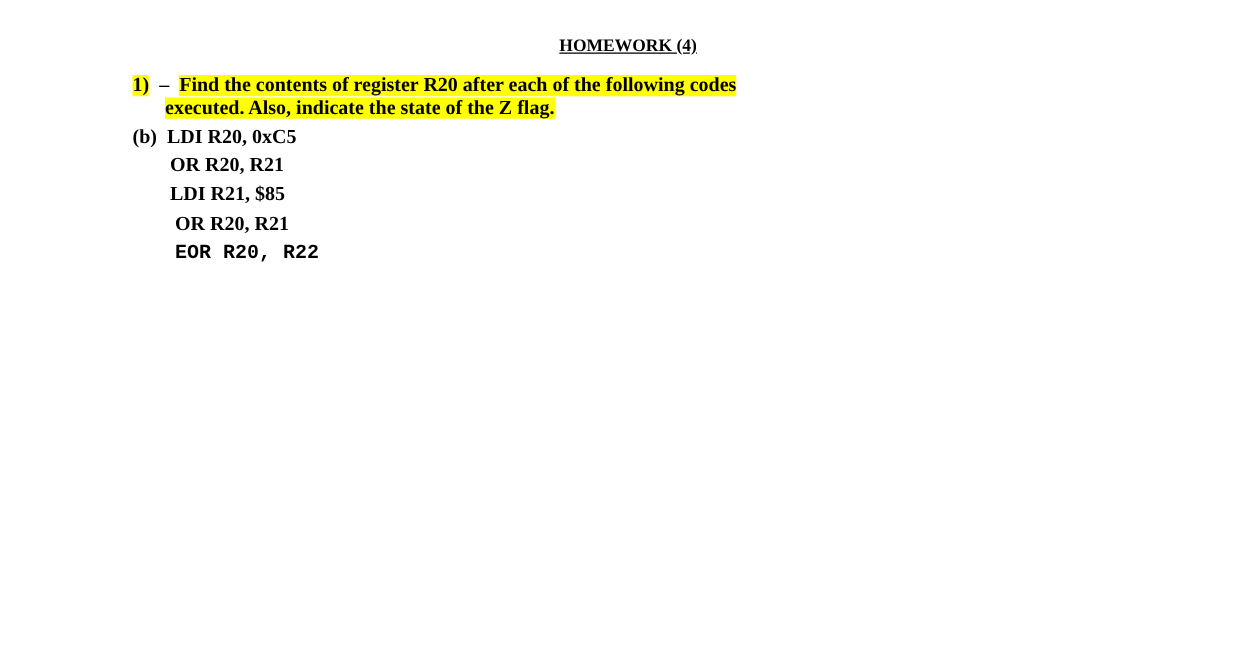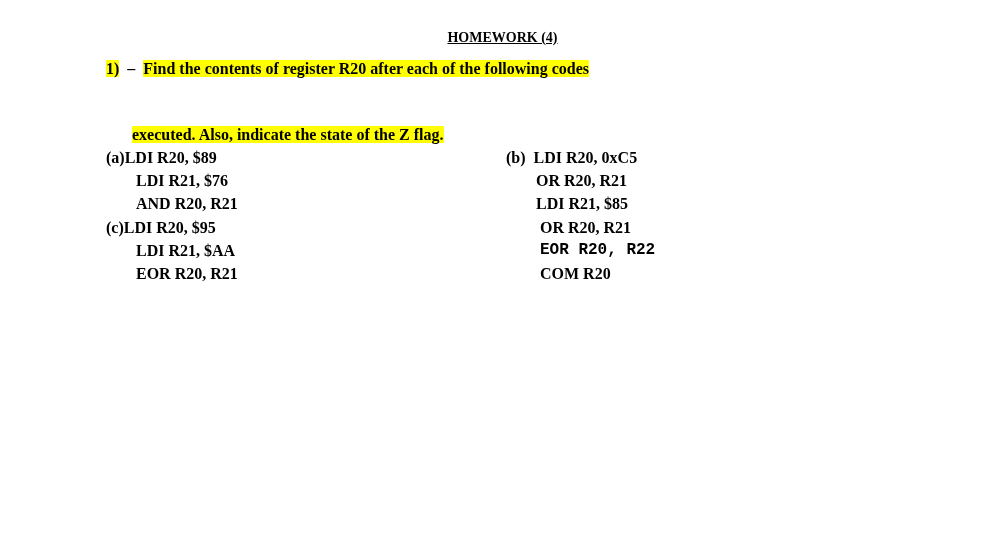--- a/index.html
+++ b/index.html
@@ -27,21 +27,20 @@
       padding-left: 106px;
     }
     .question-line {
       font-weight: bold;
     }
     .hl {
       background-color: #ffff00;
     }
     .indent1 {
       padding-left: 26px;
-      margin-top: 48px;
     }
     .columns {
       display: flex;
       margin-top: 2px;
     }
     .col-left {
       width: 400px;
     }
     .col-right {
       padding-left: 0;
@@ -69,41 +68,27 @@
   <div class="question-line">
     <span class="hl">1)</span>
     <span>&nbsp;</span><span>–</span>
     <span>&nbsp;</span><span class="hl">Find the contents of register R20 after each of the following codes</span>
   </div>
   <div class="question-line indent1">
     <span class="hl">executed. Also, indicate the state of the Z flag.</span>
   </div>
 
   <div class="columns">
-    <div class="col-left">
-      <div class="part-row">
-        <span class="part-label">(a)</span><span>LDI R20, $89</span>
-      </div>
-      <div class="code-line">LDI R21, $76</div>
-      <div class="code-line">AND R20, R21</div>
-
-      <div class="part-row">
-        <span class="part-label">(c)</span><span>LDI R20, $95</span>
-      </div>
-      <div class="code-line">LDI R21, $AA</div>
-      <div class="code-line">EOR R20, R21</div>
-    </div>
 
     <div class="col-right">
       <div class="part-row">
         <span class="part-label">(b)</span>
         <span>&nbsp;</span><span>LDI R20, 0xC5</span>
       </div>
       <div class="code-line">OR R20, R21</div>
 
       <div class="code-line">LDI R21, $85</div>
       <div class="code-line" style="padding-left:34px;">OR R20, R21</div>
       <div class="code-line" style="padding-left:34px;font-family:Liberation Mono, monospace;">EOR R20, R22</div>
-      <div class="code-line" style="padding-left:34px;">COM R20</div>
     </div>
   </div>
 
 </div>
 
 </body></html>

